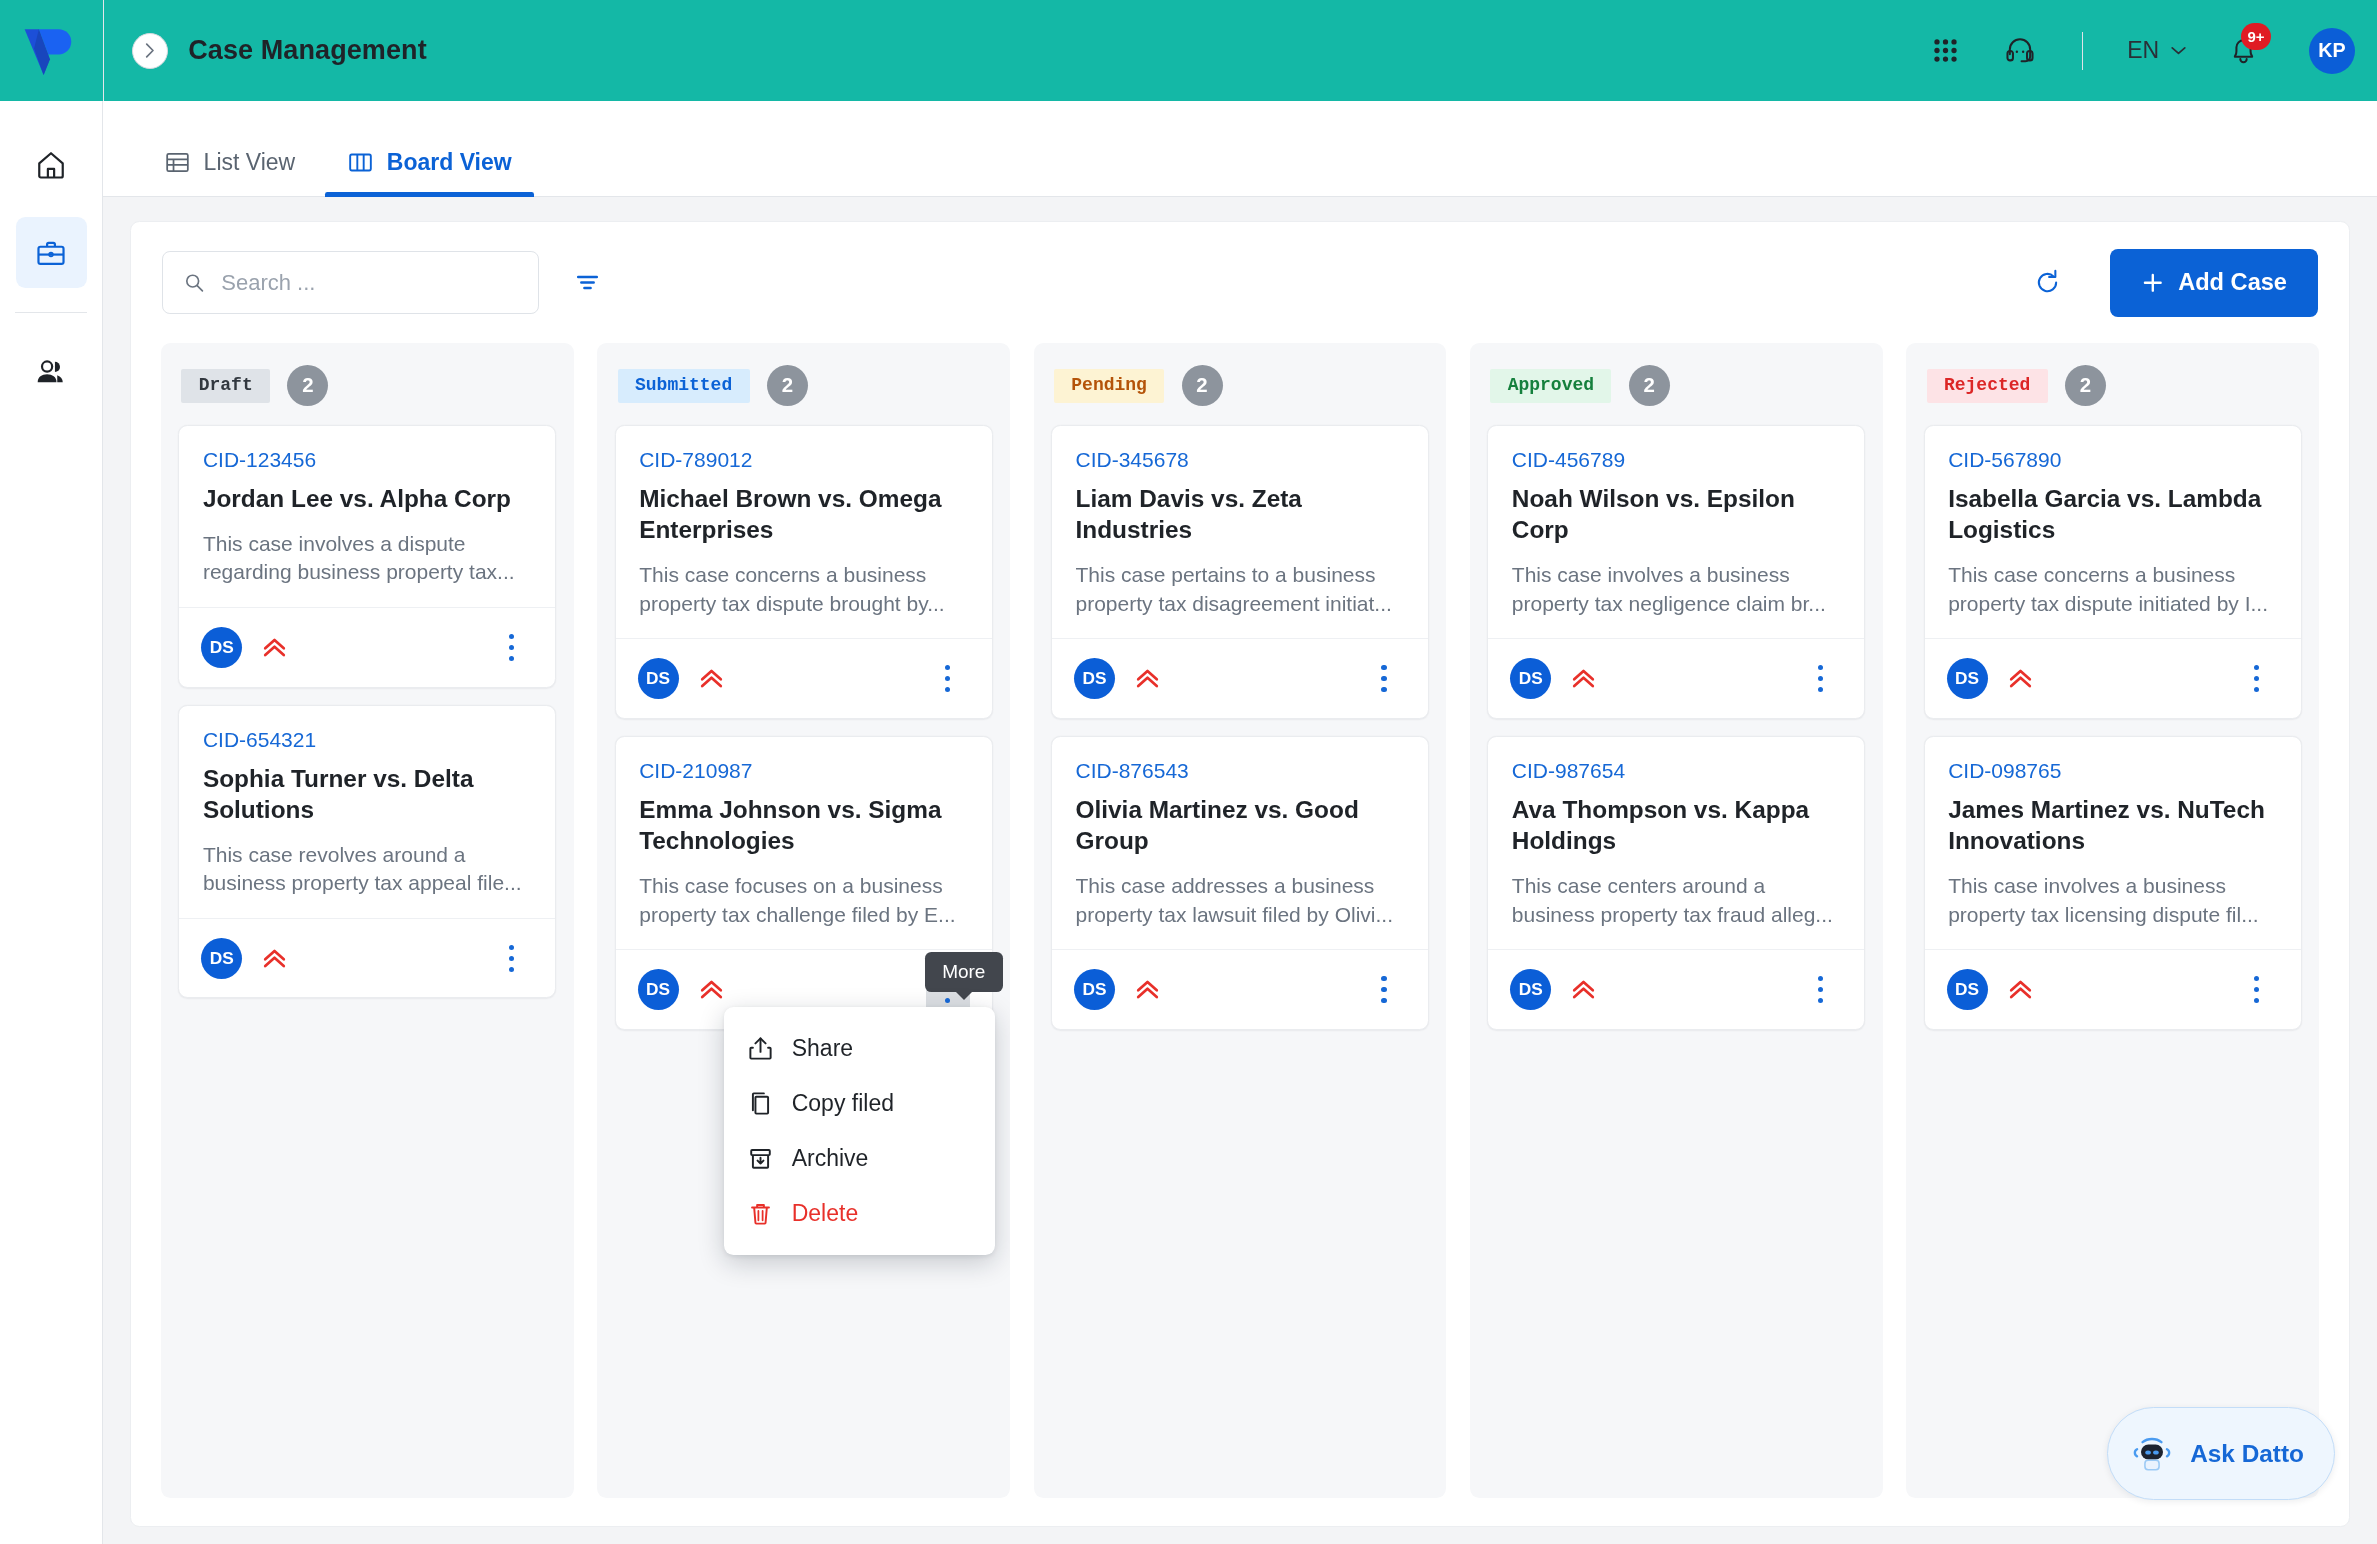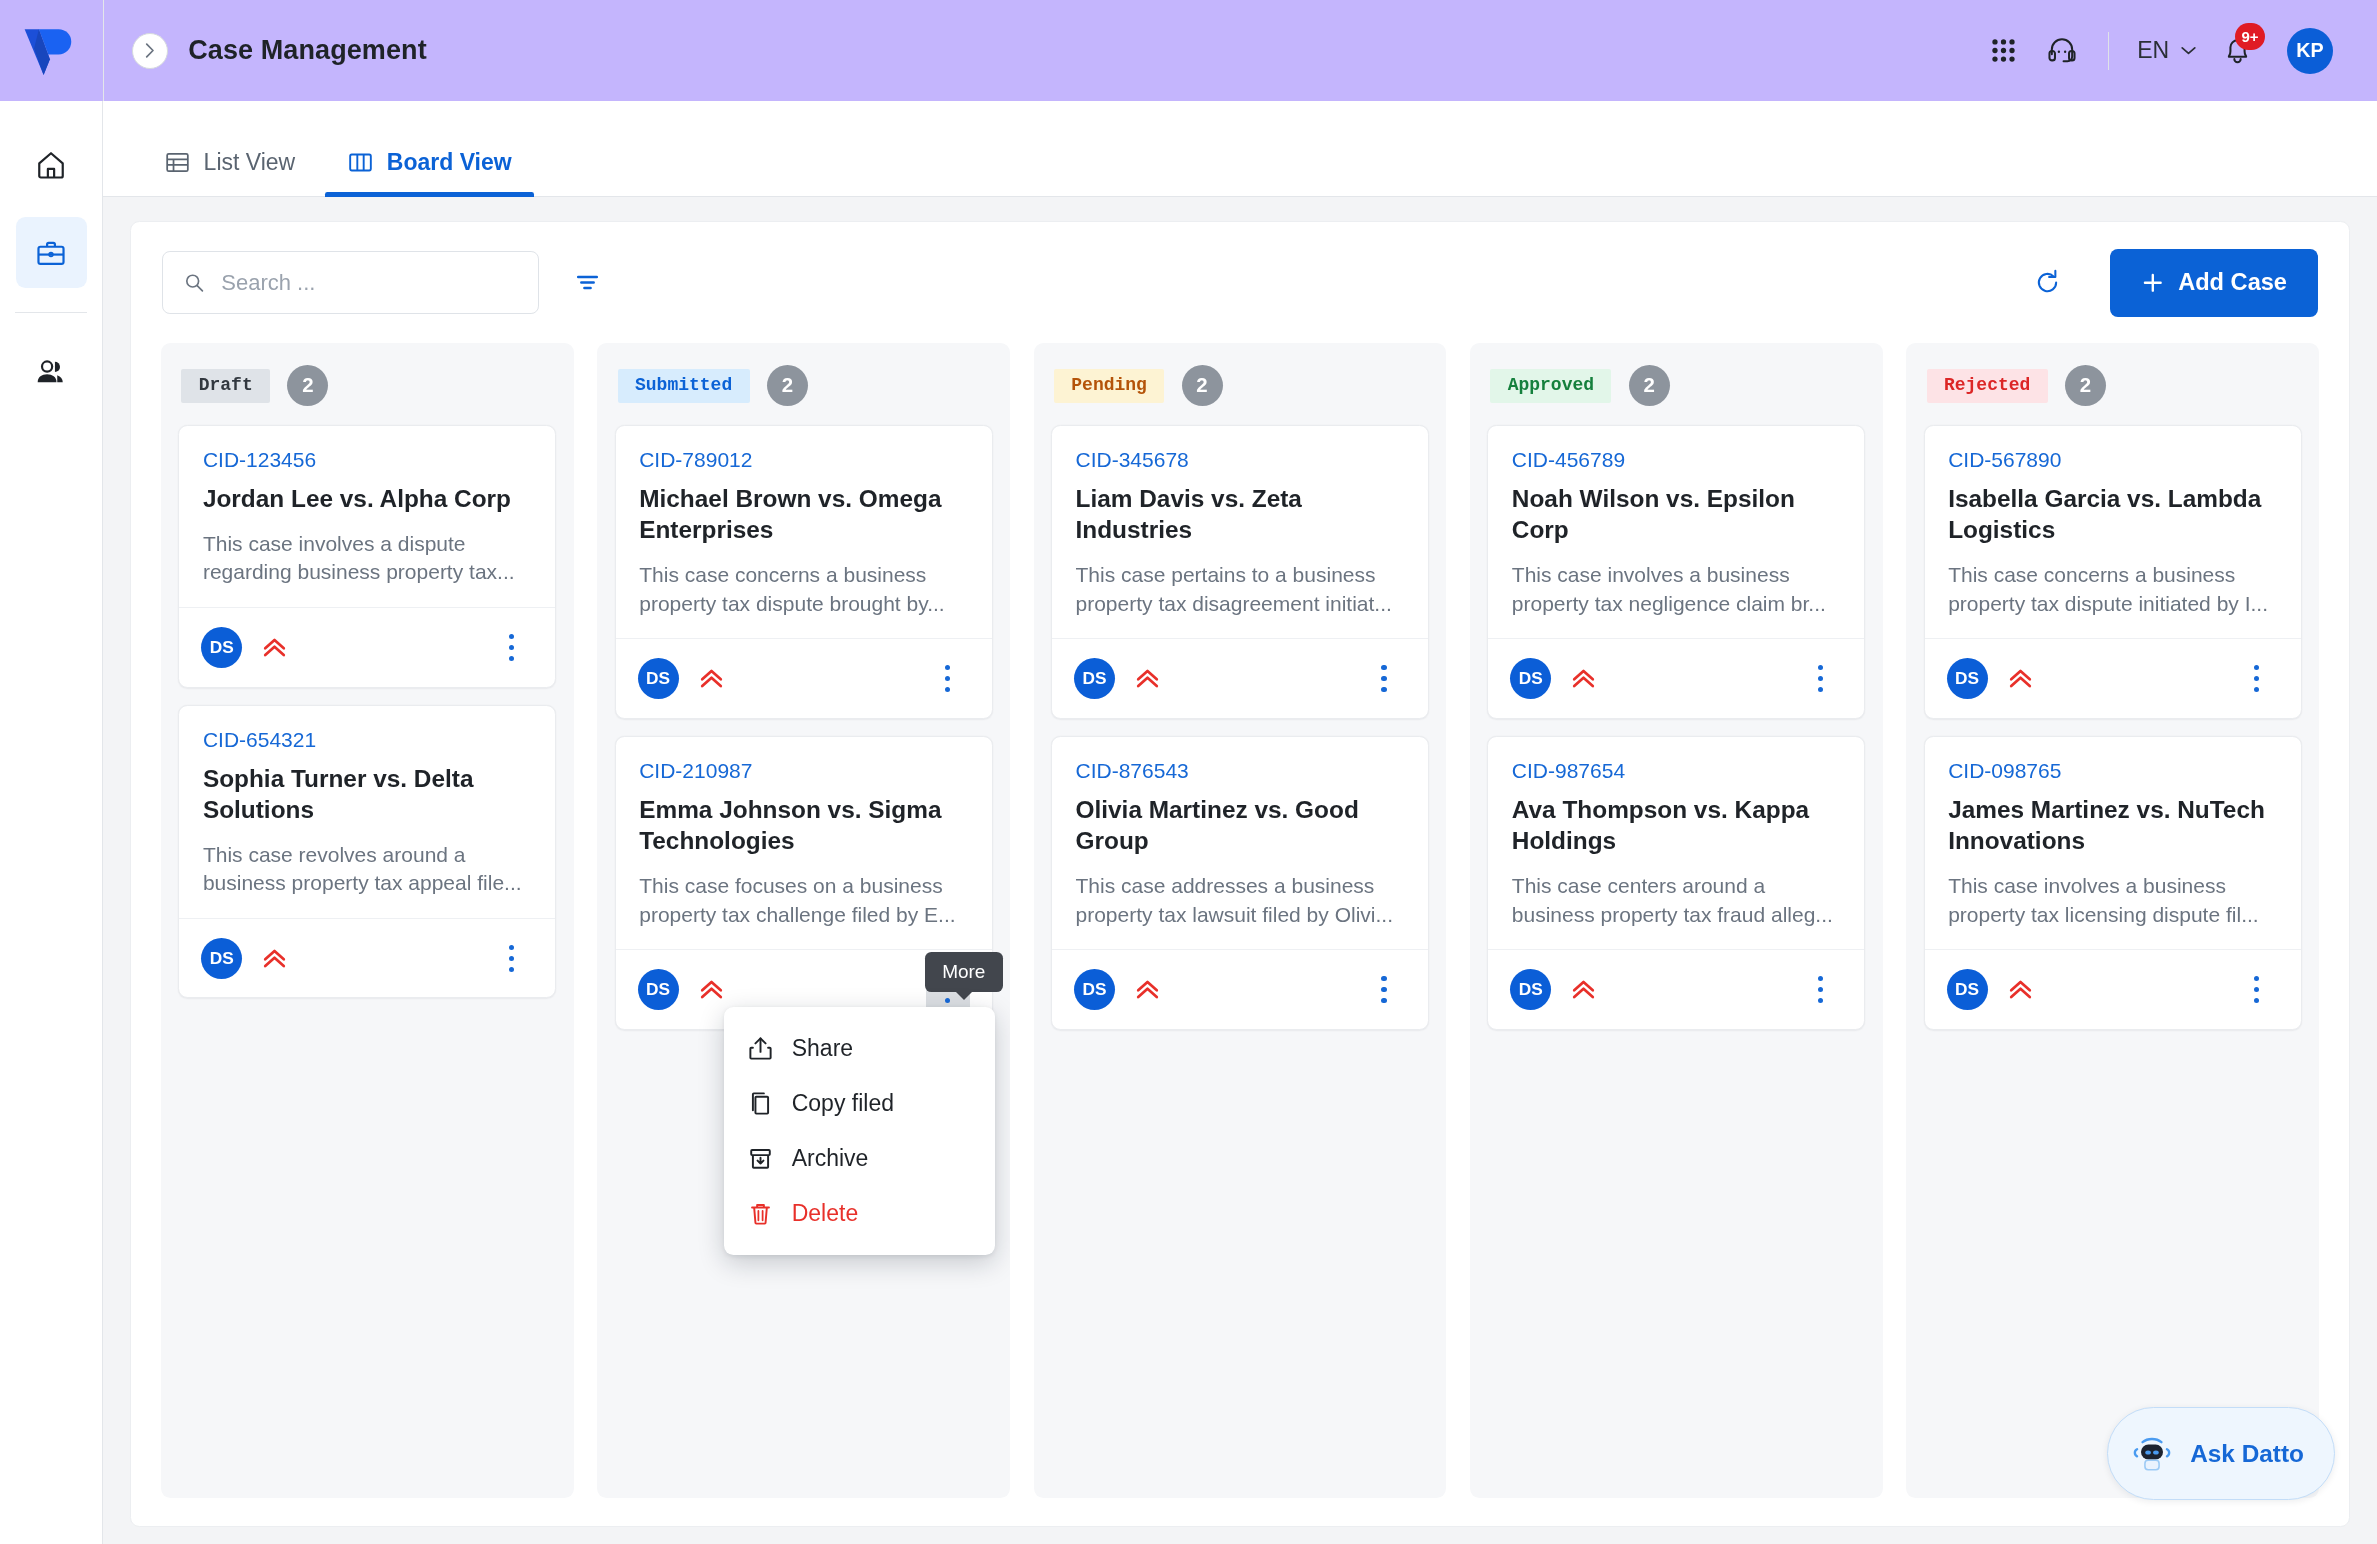--- a/index.html
+++ b/index.html
@@ -8,37 +8,37 @@
     background: #ffffff;
     font-family: "Liberation Sans", sans-serif;
     overflow: hidden;
   }
   .app { position: relative; width: 2377px; height: 1544px; display: flex; flex-direction: column; }
 
   
   .topbar {
     height: 101px; flex: 0 0 101px;
     display: flex; align-items: center;
-    background: #c4b5fd; position: relative; z-index: 40;
+    background: #14b8a6; position: relative; z-index: 40;
   }
   .logo-zone {
     width: 103px; height: 101px; flex: 0 0 103px;
     display: flex; align-items: center; justify-content: center;
   }
   .logo-mark { width: 57px; height: 49px; }
   .topbar-divider-v { width: 0.8px; height: 101px; background: #e3e6ea; }
   .crumb-zone { display: flex; align-items: center; gap: 20.4px; padding-left: 28px; flex: 1; }
   .chev-circle {
     width: 36px; height: 36px; border-radius: 50%;
     border: 1.2px solid #d6dade; display: flex; align-items: center; justify-content: center;
     cursor: pointer; background: #fff;
   }
   .page-title { font-size: 27px; font-weight: 700; color: #1f2328; letter-spacing: 0.1px; }
 
-  .topbar-right { display: flex; align-items: center; gap: 0; padding-right: 44px; }
+  .topbar-right { display: flex; align-items: center; gap: 16px; padding-right: 22px; }
   .tb-btn {
     width: 58px; height: 58px; display: flex; align-items: center; justify-content: center;
     cursor: pointer; border-radius: 6.3px; position: relative;
   }
   .tb-sep { width: 0.8px; height: 38px; background: #dfe3e8; margin: 0 17.3px; }
   .lang {
     display: flex; align-items: center; gap: 9.4px; cursor: pointer;
     font-size: 23px; color: #2a2f36; font-weight: 400; padding: 0 11px;
   }
   .bell-wrap { position: relative; width: 58px; height: 58px; display:flex; align-items:center; justify-content:center; cursor:pointer;}

